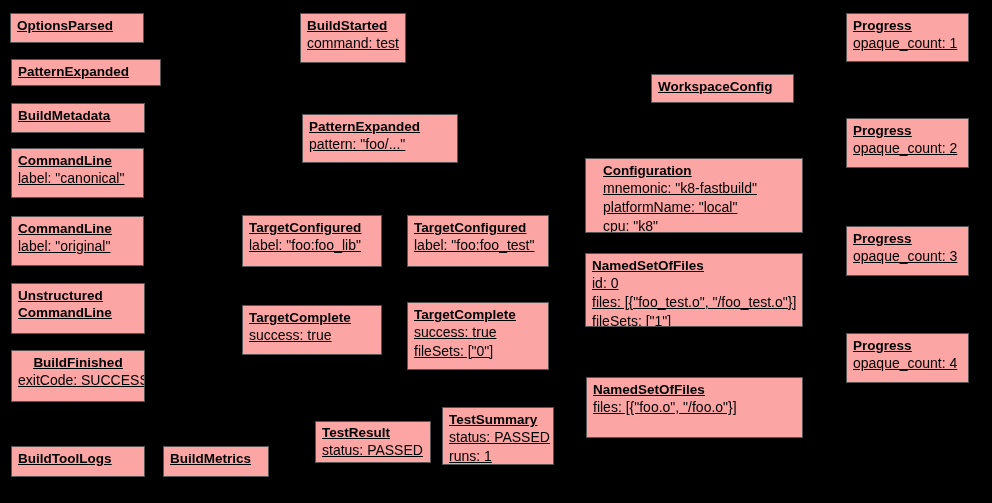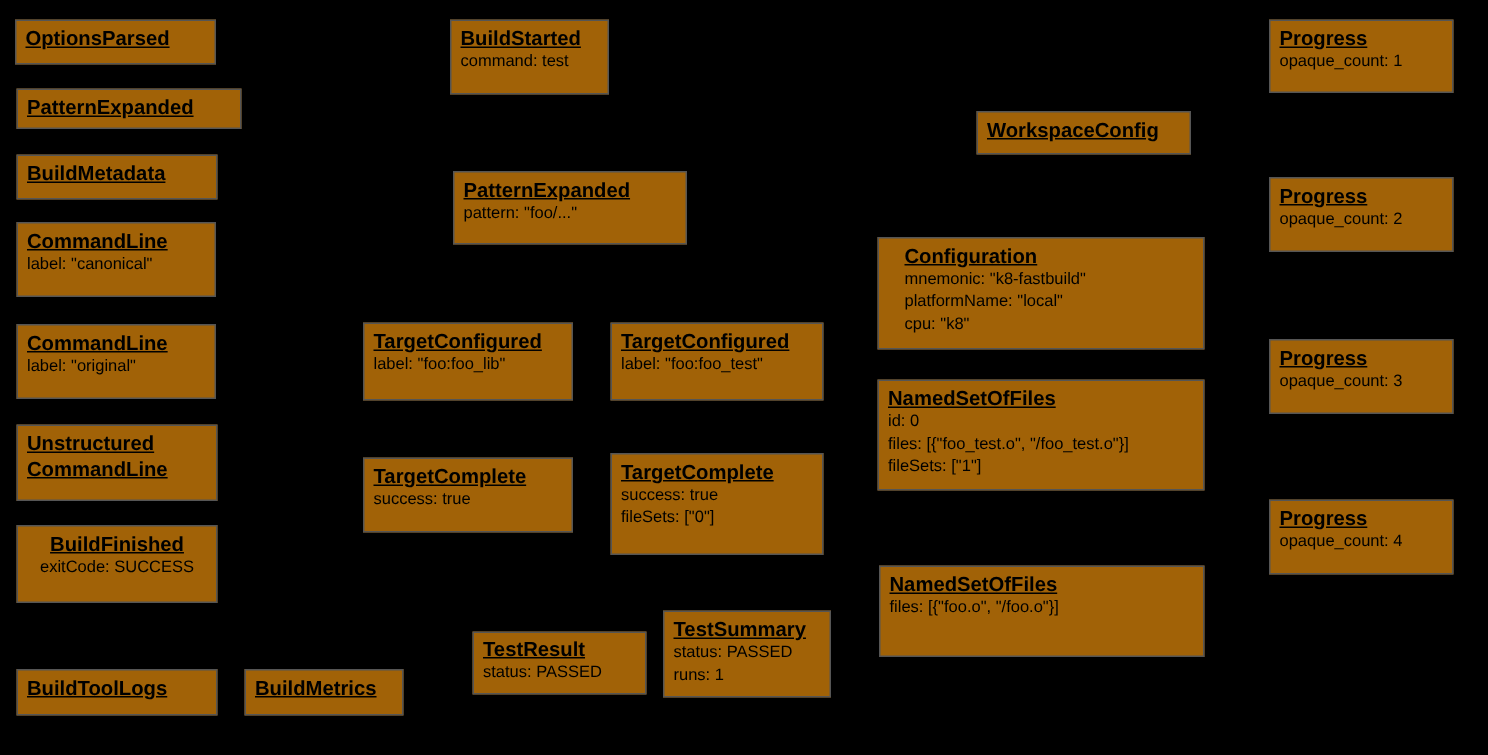--- a/index.html
+++ b/index.html
@@ -6,36 +6,37 @@
   .canvas {
     position: relative;
     width: 992px;
     height: 503px;
     background: #000000;
     font-family: "Liberation Sans", sans-serif;
     overflow: hidden;
   }
   .box {
     position: absolute;
-    background: #a16207;
+    background: #fca5a5;
     border: 1px solid #555555;
     color: #000000;
     padding: 3px 6px;
     box-sizing: border-box;
     overflow: hidden;
+    text-decoration: underline;
   }
   .t {
     font-weight: bold;
     font-size: 13.5px;
     line-height: 1.28;
     text-decoration: underline;
     white-space: pre-line;
   }
   .l {
-    font-size: 11px;
+    font-size: 14px;
     line-height: 1.34;
     white-space: pre;
   }
 </style>
 </head>
 <body>
 
 <div class="canvas">
 
   <div class="box" style="left:10px; top:13px; width:134px; height:30px;">

